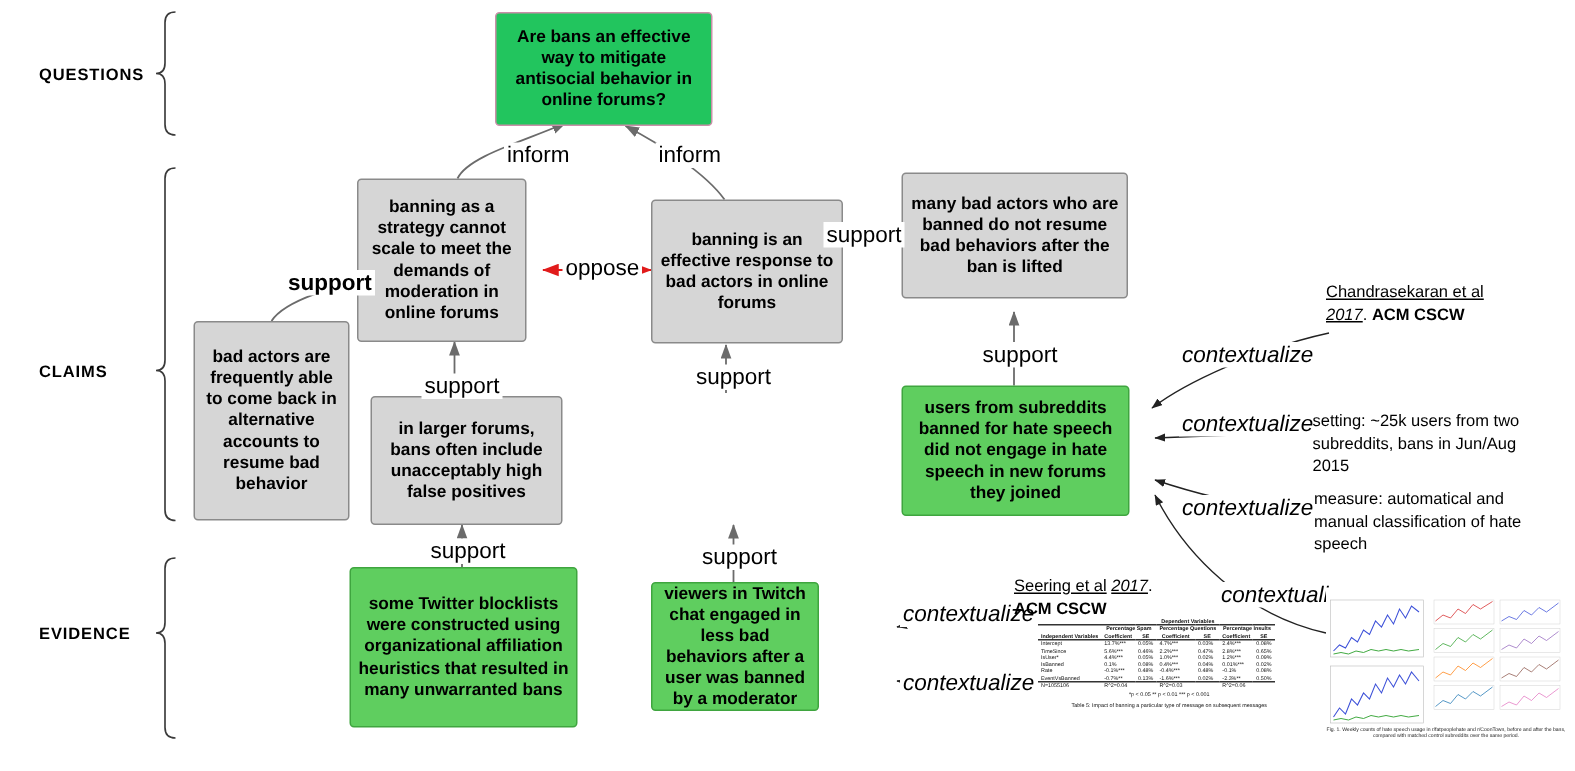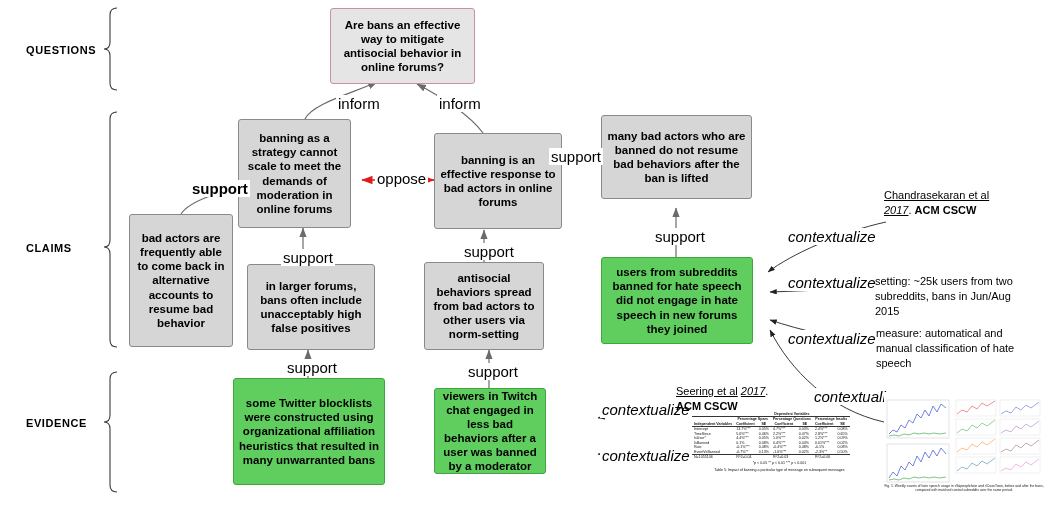--- a/index.html
+++ b/index.html
@@ -34,21 +34,21 @@
     align-items: center;
     justify-content: center;
     text-align: center;
     font-size: 11.5px;
     font-weight: bold;
     line-height: 1.22;
     padding: 4px 5px;
     color: #000;
   }
   .node.question {
-    background: #e5e5e5;
+    background: #22c55e;
     border-color: #c98fa8;
   }
   .node.claim {
     background: #d6d6d6;
     border-color: #8a8a8a;
   }
   .node.evidence {
     background: #5fce5f;
     border-color: #3fa53f;
   }
@@ -199,21 +199,20 @@
   <div class="node claim" style="left:238px; top:119px; width:113px; height:109px;">banning as a strategy cannot scale to meet the demands of moderation in online forums</div>
 
   <div class="node claim" style="left:434px; top:133px; width:128px; height:96px;">banning is an effective response to bad actors in online forums</div>
 
   <div class="node claim" style="left:601px; top:115px; width:151px; height:84px;">many bad actors who are banned do not resume bad behaviors after the ban is lifted</div>
 
   <div class="node claim" style="left:129px; top:214px; width:104px; height:133px;">bad actors are frequently able to come back in alternative accounts to resume bad behavior</div>
 
   <div class="node claim" style="left:247px; top:264px; width:128px; height:86px;">in larger forums, bans often include unacceptably high false positives</div>
 
-  <div class="node claim" style="left:424px; top:262px; width:120px; height:88px;">antisocial behaviors spread from bad actors to other users via norm-setting</div>
 
   <div class="node evidence" style="left:601px; top:257px; width:152px; height:87px;">users from subreddits banned for hate speech did not engage in hate speech in new forums they joined</div>
 
   <div class="node evidence" style="left:233px; top:378px; width:152px; height:107px;">some Twitter blocklists were constructed using organizational affiliation heuristics that resulted in many unwarranted bans</div>
 
   <div class="node evidence" style="left:434px; top:388px; width:112px; height:86px;">viewers in Twitch chat engaged in less bad behaviors after a user was banned by a moderator</div>
 
   <div class="edge-label" style="left:336px; top:95px;">inform</div>
   <div class="edge-label" style="left:437px; top:95px;">inform</div>
   <div class="edge-label" style="left:375px; top:170px;">oppose</div>

